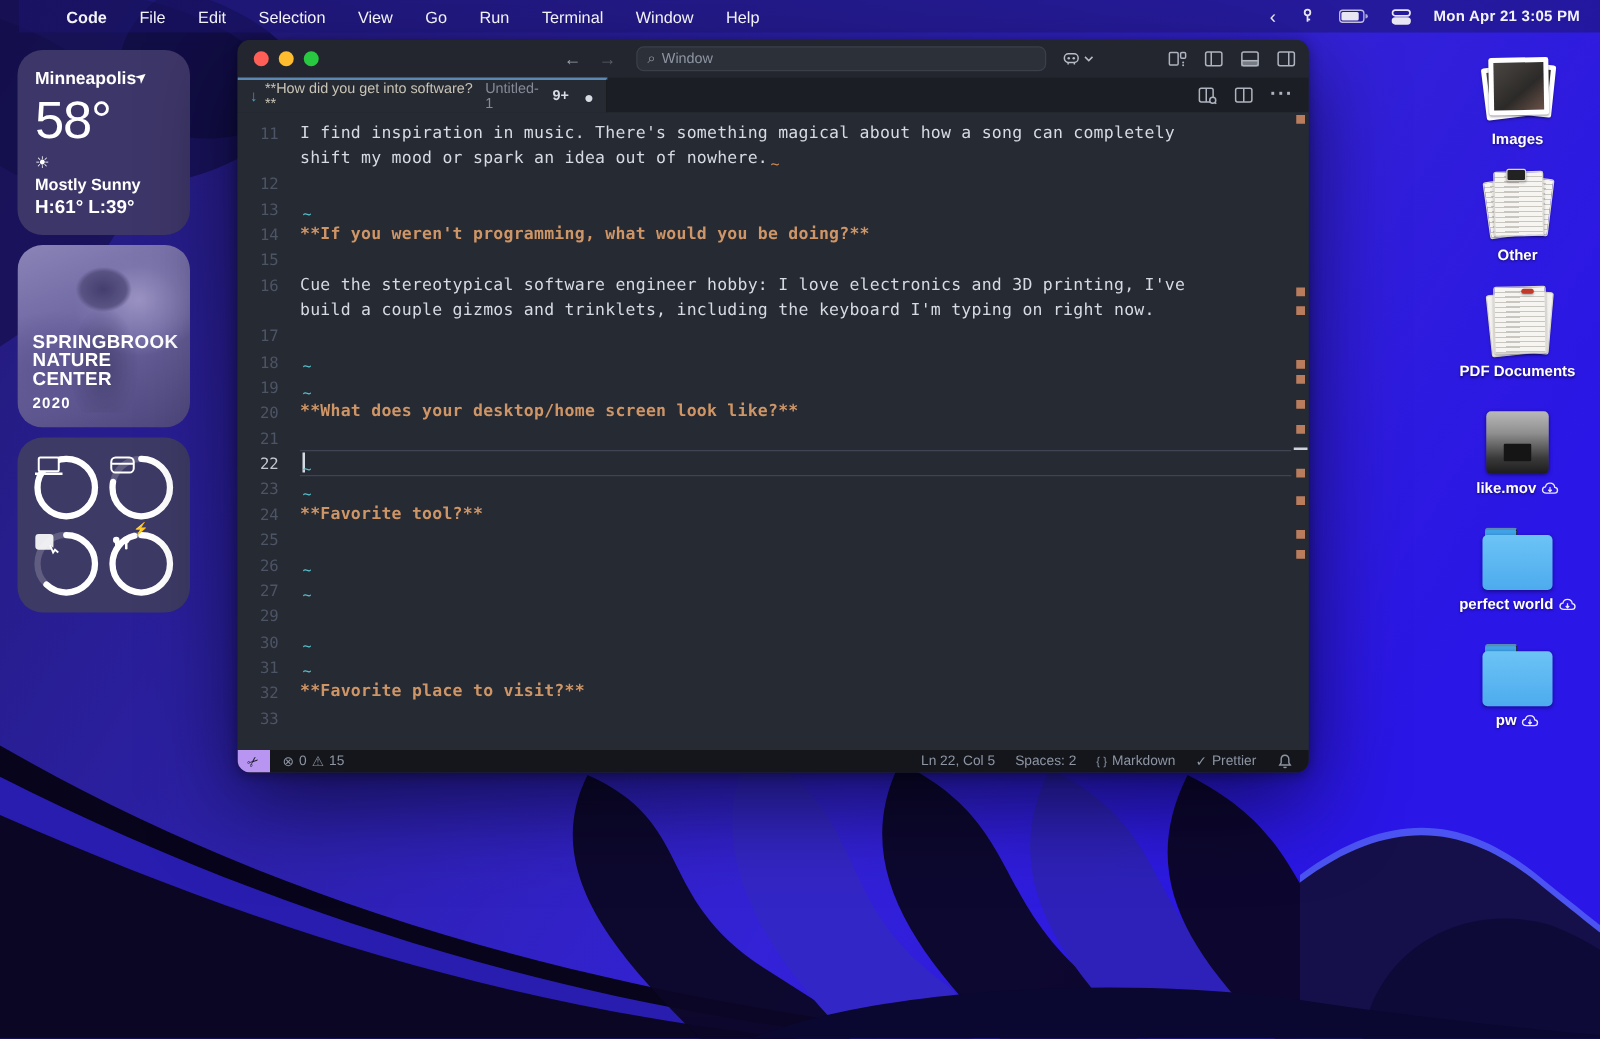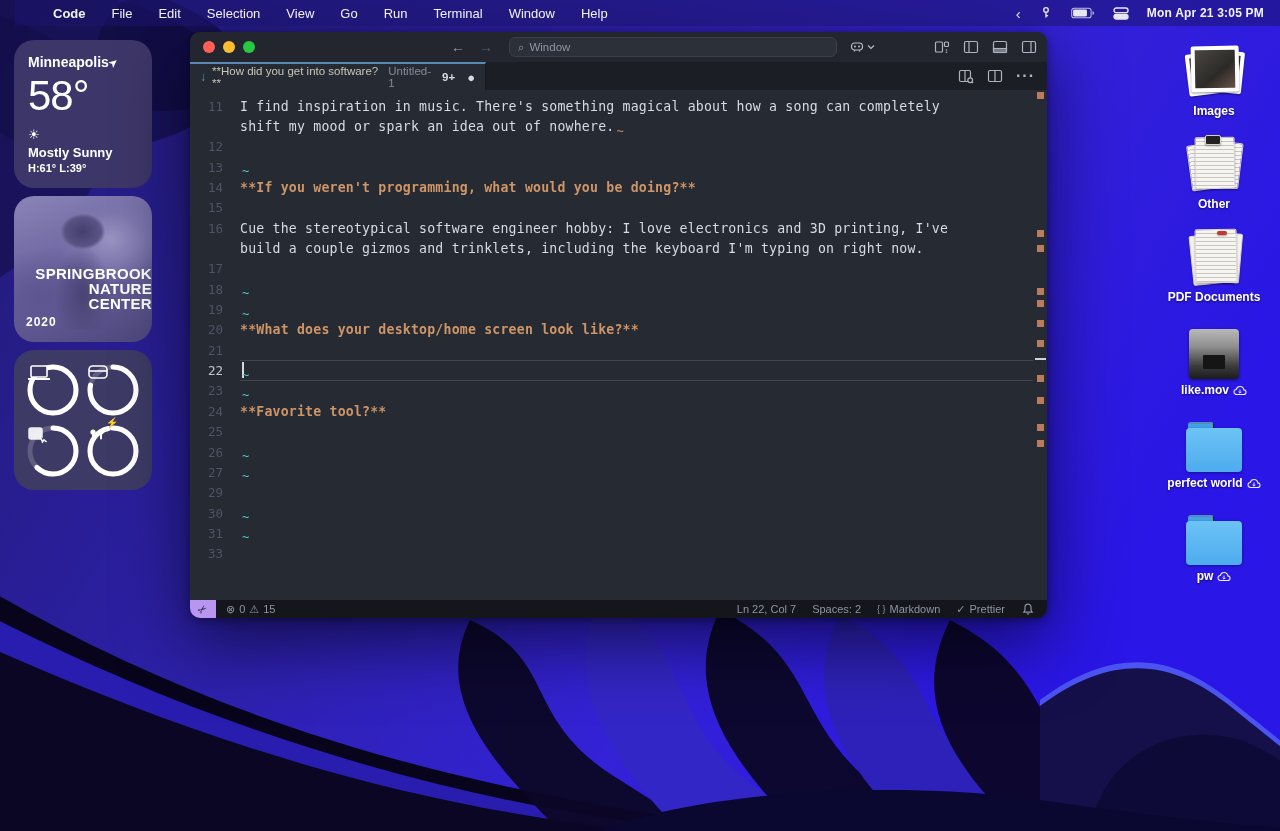--- a/index.html
+++ b/index.html
@@ -31,36 +31,36 @@
   
   .widget { position:absolute; left:14px; width:138px; border-radius:20px; z-index:10; }
   .widget-weather {
     top:40px; height:148px; background:#3d3668; color:#fff; padding:14px 14px;
     display:flex; flex-direction:column;
   }
   .ww-city { font-size:14px; font-weight:bold; display:flex; align-items:center; gap:0; }
   .ww-temp { font-size:42px; font-weight:300; margin-top:2px; letter-spacing:-1px; }
   .ww-cond-icon { margin-top:auto; font-size:13px; }
   .ww-cond { font-size:13px; font-weight:600; margin-top:3px; }
-  .ww-hilo { font-size:11px; font-weight:600; margin-top:2px; }
+  .ww-hilo { font-size:15px; font-weight:600; margin-top:2px; }
 
   .widget-photo {
     top:196px; height:146px; overflow:hidden; color:#fff;
     background:
       radial-gradient(70px 60px at 70% 30%, #9a93c2 0%, #7d76ad 45%, rgba(80,74,140,0) 75%),
       radial-gradient(90px 70px at 20% 70%, #5c5590 0%, rgba(70,64,130,0) 70%),
       linear-gradient(160deg,#8a84b8 0%,#6f68a2 40%,#4e477e 100%);
   }
   .photo-child { position:absolute; left:34px; top:14px; width:70px; height:120px;
     background:radial-gradient(30px 24px at 50% 18%, #3e3868 0%, #55507f 60%, rgba(0,0,0,0) 75%),
                radial-gradient(34px 60px at 50% 70%, #474170 0%, rgba(0,0,0,0) 80%);
     border-radius:40% 40% 30% 30%; opacity:.9; }
   .photo-caption { position:absolute; left:12px; bottom:14px; line-height:1.02;
     font-weight:bold; letter-spacing:.3px; }
-  .photo-caption .t1,.photo-caption .t2 { font-size:15px; text-transform:uppercase;text-align:right; }
+  .photo-caption .t1,.photo-caption .t2 { font-size:15px; text-transform:uppercase; }
   .photo-caption .yr { font-size:12px; margin-top:4px; letter-spacing:1px; }
 
   .widget-batt {
     top:350px; height:140px; background:#3d3a66; padding:12px;
     display:grid; grid-template-columns:1fr 1fr; grid-template-rows:1fr 1fr; gap:6px;
     align-items:center; justify-items:center;
   }
   .ring { position:relative; width:54px; height:54px; }
   .ring svg { position:absolute; inset:0; }
   .ring .dev-icon { position:absolute; inset:0; display:flex; align-items:center; justify-content:center; color:#fff; }
@@ -571,20 +571,24 @@
           <span class="gut">30</span>
           <span class="txt"></span>
           <span class="sq">~</span>
         </div>
         <div class="crow">
           <span class="gut">31</span>
           <span class="txt"></span>
           <span class="sq">~</span>
         </div>
         <div class="crow">
+          <span class="gut">32</span>
+          <span class="txt md-bold">**Favorite place to visit?**</span>
+        </div>
+        <div class="crow">
           <span class="gut">33</span>
           <span class="txt"></span>
         </div>
       </div>
     <div class="ruler" id="ruler">
         <div class="rmark" style="top: 2px;"></div>
         <div class="rmark" style="top: 140px;"></div>
         <div class="rmark" style="top: 155px;"></div>
         <div class="rmark" style="top: 198px;"></div>
         <div class="rmark" style="top: 210px;"></div>
@@ -602,21 +606,21 @@
     <div class="remote-btn">
         <span class="scissors">✂</span>
       </div>
     <div class="sb-problems">
       <span>⊗</span>
         <span>0</span>
       <span>⚠</span>
         <span>15</span>
     </div>
     <div class="sb-right">
-      <span class="sb-item">Ln 22, Col 7</span>
+      <span class="sb-item">Ln 22, Col 5</span>
       <span class="sb-item">Spaces: 2</span>
       <span class="sb-item">
         <span style="font-size:9px;">{ }</span>
         <span>Markdown</span>
       </span>
       <span class="sb-item">
         <span>✓</span>
         <span>Prettier</span>
       </span>
       <span class="sb-item">

